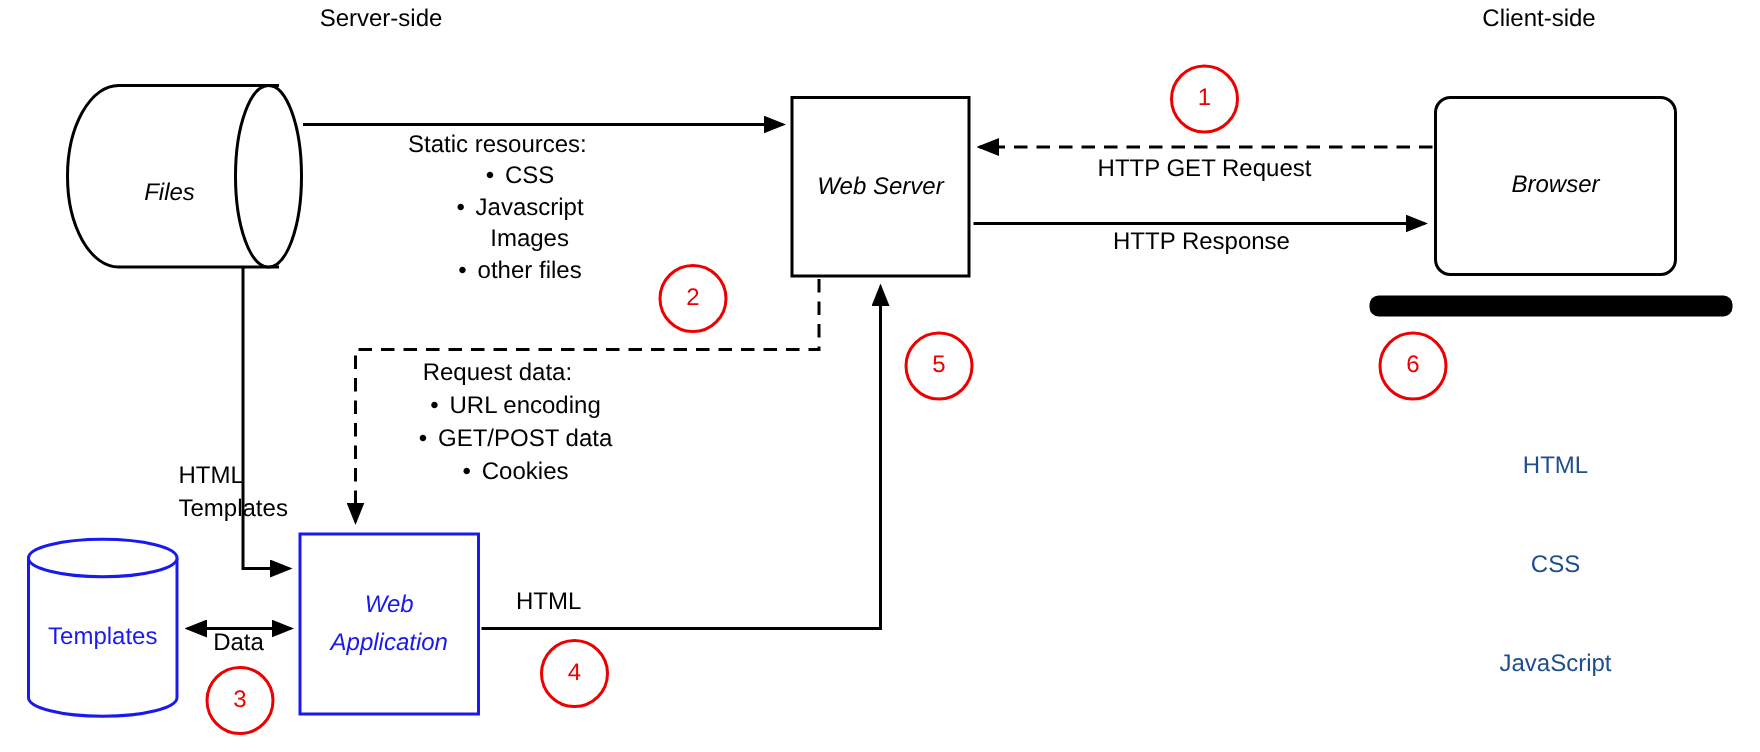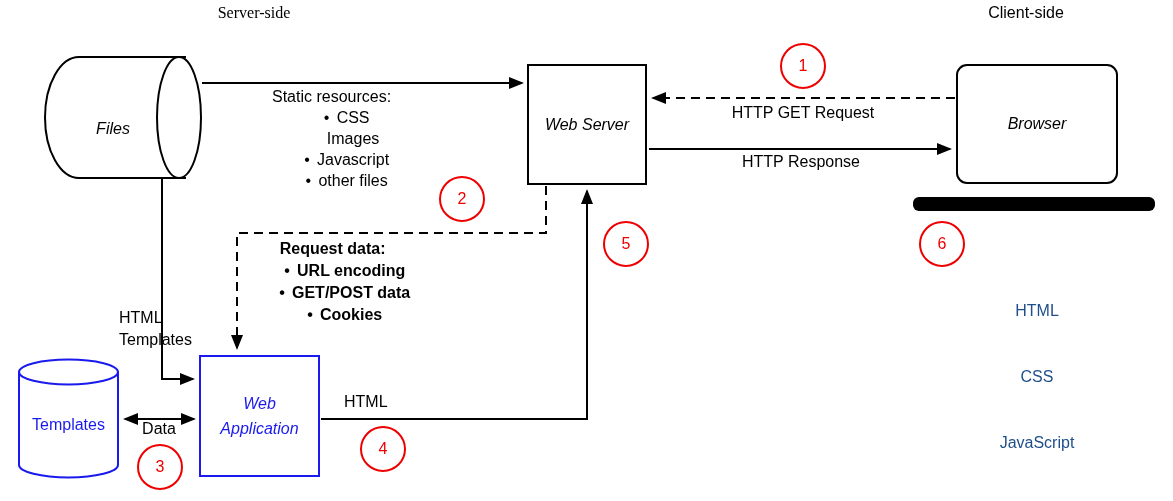--- a/index.html
+++ b/index.html
@@ -16,21 +16,21 @@
   .box {
     position:absolute; background:#fff; border:2px solid #000;
     display:flex; align-items:center; justify-content:center;font-style:italic;
   }
   .box.blue-box { border-color:var(--node-blue); color:var(--node-blue); }
   .rounded { border-radius:11px; }
   .node-label { text-align:center; }
   .wrap-100 { width:100px; line-height:25px; }
   .wrap-84 { width:84px; line-height:22px; }
   .note { position:absolute; line-height:21px;text-align:center; }
-  .note.wide-line { line-height:22px;font-weight:bold; }
+  .note.wide-line { line-height:22px; }
   .note-item { padding-left:23px; }
   .note-item.tight { padding-left:17px; }
   .bullet { display:inline-block; width:20px; }
   .bullet-hidden { visibility:hidden; }
   .step {
     position:absolute; width:46px; height:46px; border-radius:50%;
     border:2px solid var(--step-red); color:var(--step-red); background:#fff;
     display:flex; align-items:center; justify-content:center; font-size:16px;
   }
   .blue-text { color:var(--node-blue); }
@@ -66,21 +66,21 @@
     <path d="M 321 419 H 587 V 191" fill="none" stroke="#000" stroke-width="2" marker-end="url(#arrow)"></path>
 
     <path d="M 125 419 H 194" fill="none" stroke="#000" stroke-width="2" marker-start="url(#arrow)" marker-end="url(#arrow)"></path>
 
     <path d="M 19 372 L 19 465 A 49.5 12.5 0 0 0 118 465 L 118 372" fill="#fff" stroke="#1a1aee" stroke-width="2"></path>
     <ellipse cx="68.5" cy="372" rx="49.5" ry="12.5" fill="#fff" stroke="#1a1aee" stroke-width="2"></ellipse>
 
     <rect x="913" y="197" width="242" height="14" rx="6" fill="#000"></rect>
   </svg>
 
-  <div class="label region-title center" style="left:154px; top:4px; width:200px;font-family:Liberation Serif, serif;">Server-side</div>
+  <div class="label region-title center" style="left:154px; top:4px; width:200px;">Server-side</div>
   <div class="label region-title center" style="left:926px; top:4px; width:200px;">Client-side</div>
 
   <div class="label" style="left:45px; top:57px; width:136px; height:144px; display:flex; align-items:center; justify-content:center;font-style:italic;">Files</div>
 
   <div class="box" style="left:527px; top:64px; width:120px; height:121px;">
     <span class="node-label">Web Server</span>
   </div>
 
   <div class="box rounded" style="left:956px; top:64px; width:162px; height:120px;">
     <span class="node-label">Browser</span>
@@ -91,24 +91,24 @@
   </div>
 
   <div class="label center blue-text" style="left:19px; top:416px; width:99px;">Templates</div>
 
   <div class="note" style="left:272px; top:86px;">
     <div>Static resources:</div>
     <div class="note-item">
       <span class="bullet">•</span><span>CSS</span>
     </div>
     <div class="note-item">
-      <span class="bullet bullet-hidden">•</span><span>Images</span>
+      <span class="bullet">•</span><span>Javascript</span>
     </div>
     <div class="note-item">
-      <span class="bullet">•</span><span>Javascript</span>
+      <span class="bullet bullet-hidden">•</span><span>Images</span>
     </div>
     <div class="note-item">
       <span class="bullet">•</span><span>other files</span>
     </div>
   </div>
 
   <div class="note wide-line" style="left:255px; top:238px;">
     <div>Request data:</div>
     <div class="note-item tight">
       <span class="bullet">•</span><span>URL encoding</span>

